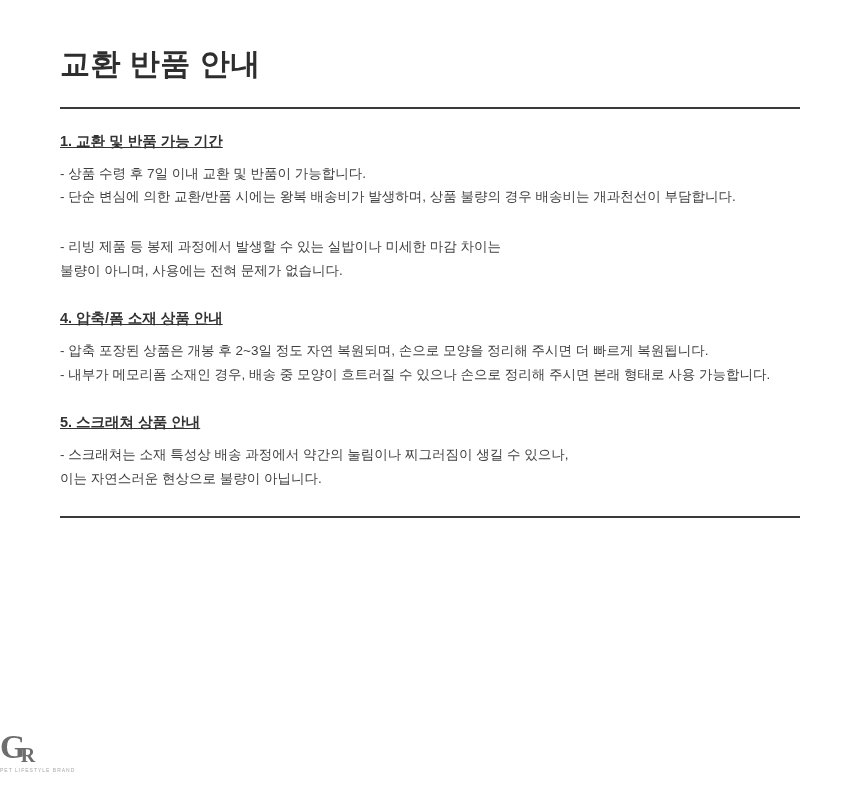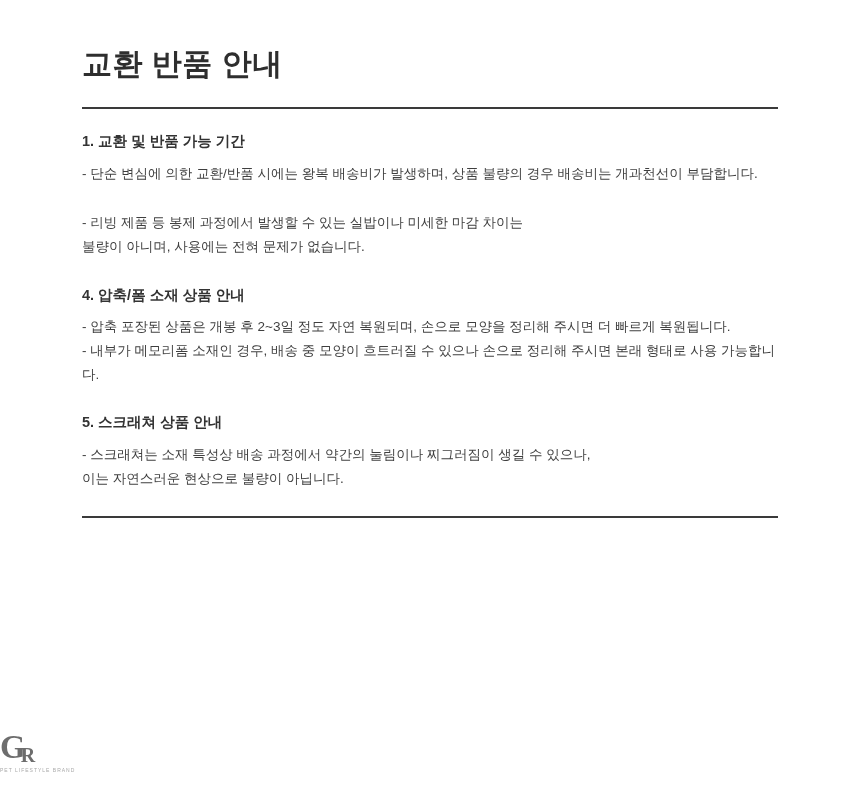--- a/index.html
+++ b/index.html
@@ -12,21 +12,21 @@
     background: #ffffff;
     font-family: "Liberation Sans", sans-serif;
     color: #3a3a3a;
     -webkit-font-smoothing: antialiased;
   }
   .page {
     position: relative;
     width: 860px;
     height: 811px;
     box-sizing: border-box;
-    padding: 0 82px;
+    padding: 0 60px;
   }
   .page-title {
     font-size: 30px;
     font-weight: bold;
     color: #2e2e2e;
     letter-spacing: 0.5px;
     padding-top: 44px;
     padding-bottom: 0;
     margin: 0;
     line-height: 1.3;
@@ -47,20 +47,21 @@
   }
   .section:last-child {
     margin-bottom: 12px;
   }
   .section-heading {
     font-size: 14.5px;
     font-weight: bold;
     color: #333333;
     margin: 0 0 9px 0;
     line-height: 1.5;
+    text-decoration: underline;
   }
   .section-line {
     font-size: 13.5px;
     color: #3f3f3f;
     line-height: 1.75;
     margin: 0;
     font-weight: normal;
   }
   .footer {
     position: absolute;
@@ -108,20 +109,21 @@
 <div class="page">
 
   <h1 class="page-title">교환 반품 안내</h1>
 
   <div class="rule top"></div>
 
   <div class="sections">
 
     <div class="section">
       <p class="section-heading">1. 교환 및 반품 가능 기간</p>
+      <p class="section-line">- 상품 수령 후 7일 이내 교환 및 반품이 가능합니다.</p>
       <p class="section-line">- 단순 변심에 의한 교환/반품 시에는 왕복 배송비가 발생하며, 상품 불량의 경우 배송비는 개과천선이 부담합니다.</p>
     </div>
 
 
     <div class="section">
       <p class="section-line">- 리빙 제품 등 봉제 과정에서 발생할 수 있는 실밥이나 미세한 마감 차이는</p>
       <p class="section-line">불량이 아니며,  사용에는 전혀 문제가 없습니다.</p>
     </div>
 
     <div class="section">

